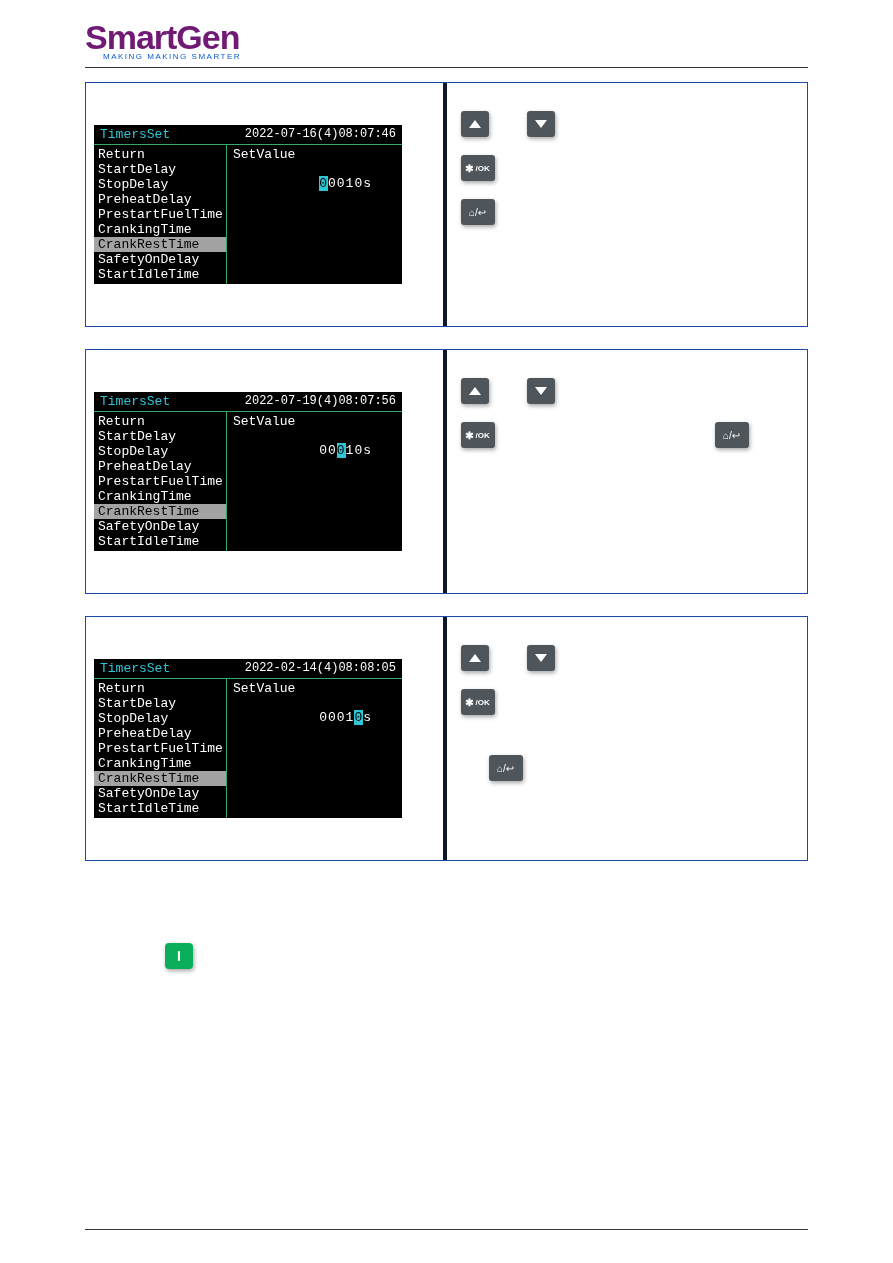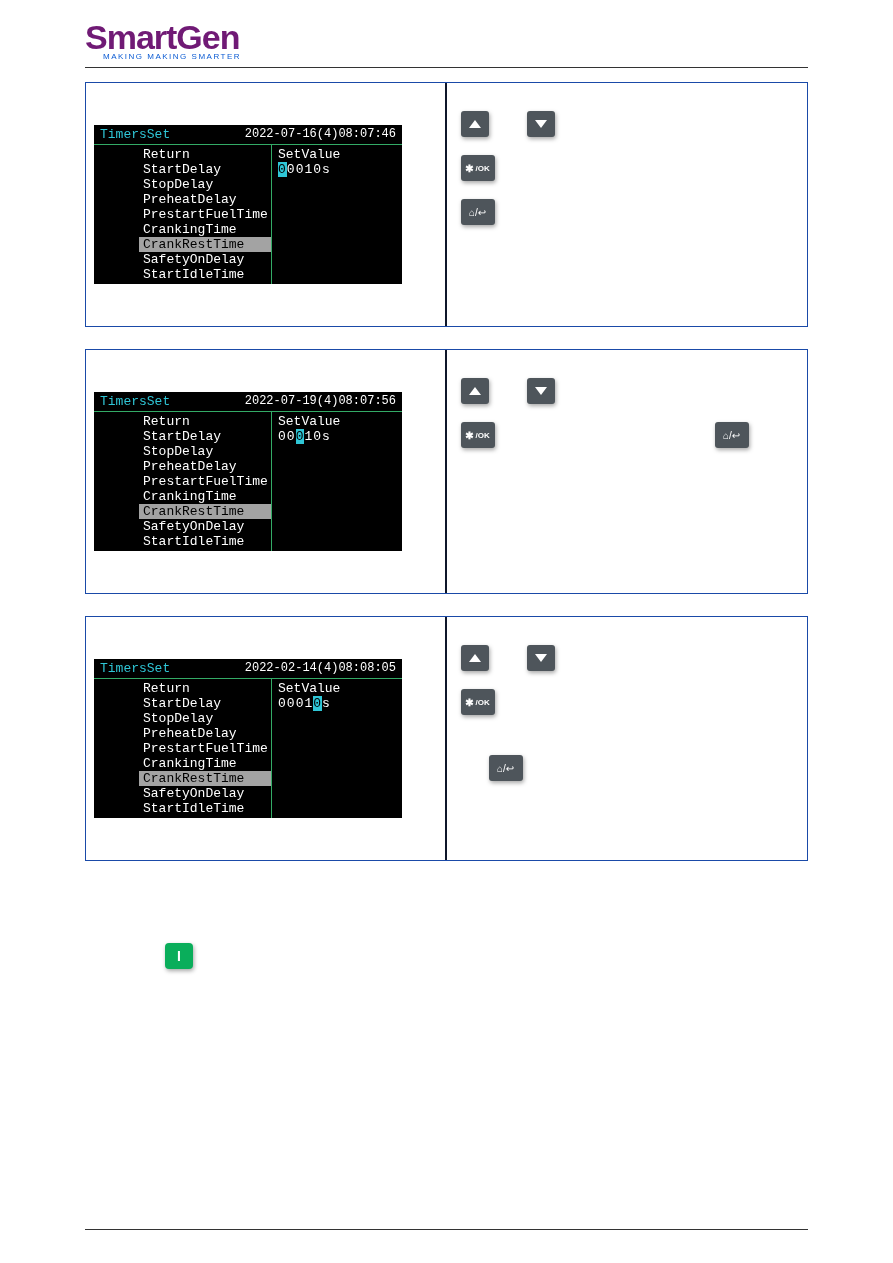--- a/index.html
+++ b/index.html
@@ -41,21 +41,21 @@
     display: flex;
     margin: 0 85px 22px 85px;
     border: 1px solid #1a4aa8;
   }
   .cell-left, .cell-right {
     flex: 1 1 50%;
     box-sizing: border-box;
   }
   .cell-left {
     padding: 42px 4px 42px 8px;
-    border-right: 2px solid #0f172a;
+    border-right: 4px solid #0f172a;
     display:flex; align-items:center;
   }
   .cell-right {
     padding: 28px 14px;
     position: relative;
   }
   
   .screen {
     width: 308px;
     background: #000;
@@ -66,42 +66,42 @@
   }
   .screen .titlebar {
     display:flex; justify-content:space-between;
     padding: 2px 6px;
     border-bottom: 1px solid #3a6;
   }
   .screen .titlebar .t-left { color:#2fc6d6; }
   .screen .titlebar .t-right { color:#fff; font-size:12px; }
   .screen .body {
     display:flex;
-    padding-left:45px;
   }
   .screen .menu {
     width: 132px;
     border-right: 1px solid #3a6;
     padding: 2px 0;
   }
   .screen .menu .mi {
     padding: 0 4px;
     color:#fff;
     white-space: nowrap;
   }
   .screen .menu .mi.sel {
     background:#a3a3a3;
     color:#000;
   }
   .screen .valpane {
     flex:1;
     padding: 2px 6px;
   }
   .valrow {
-    text-align: left;
+    margin-top: 14px;
+    text-align: right;
     padding-right: 24px;
     letter-spacing: 1px;
   }
   .valrow .ch { display:inline-block; }
   .valrow .hl { background:#2fc6d6; color:#000; }
   
   .btnrow { display:flex; gap: 38px; margin-bottom: 18px; }
   .btn {
     width: 28px; height: 26px;
     background:#4e555b;

